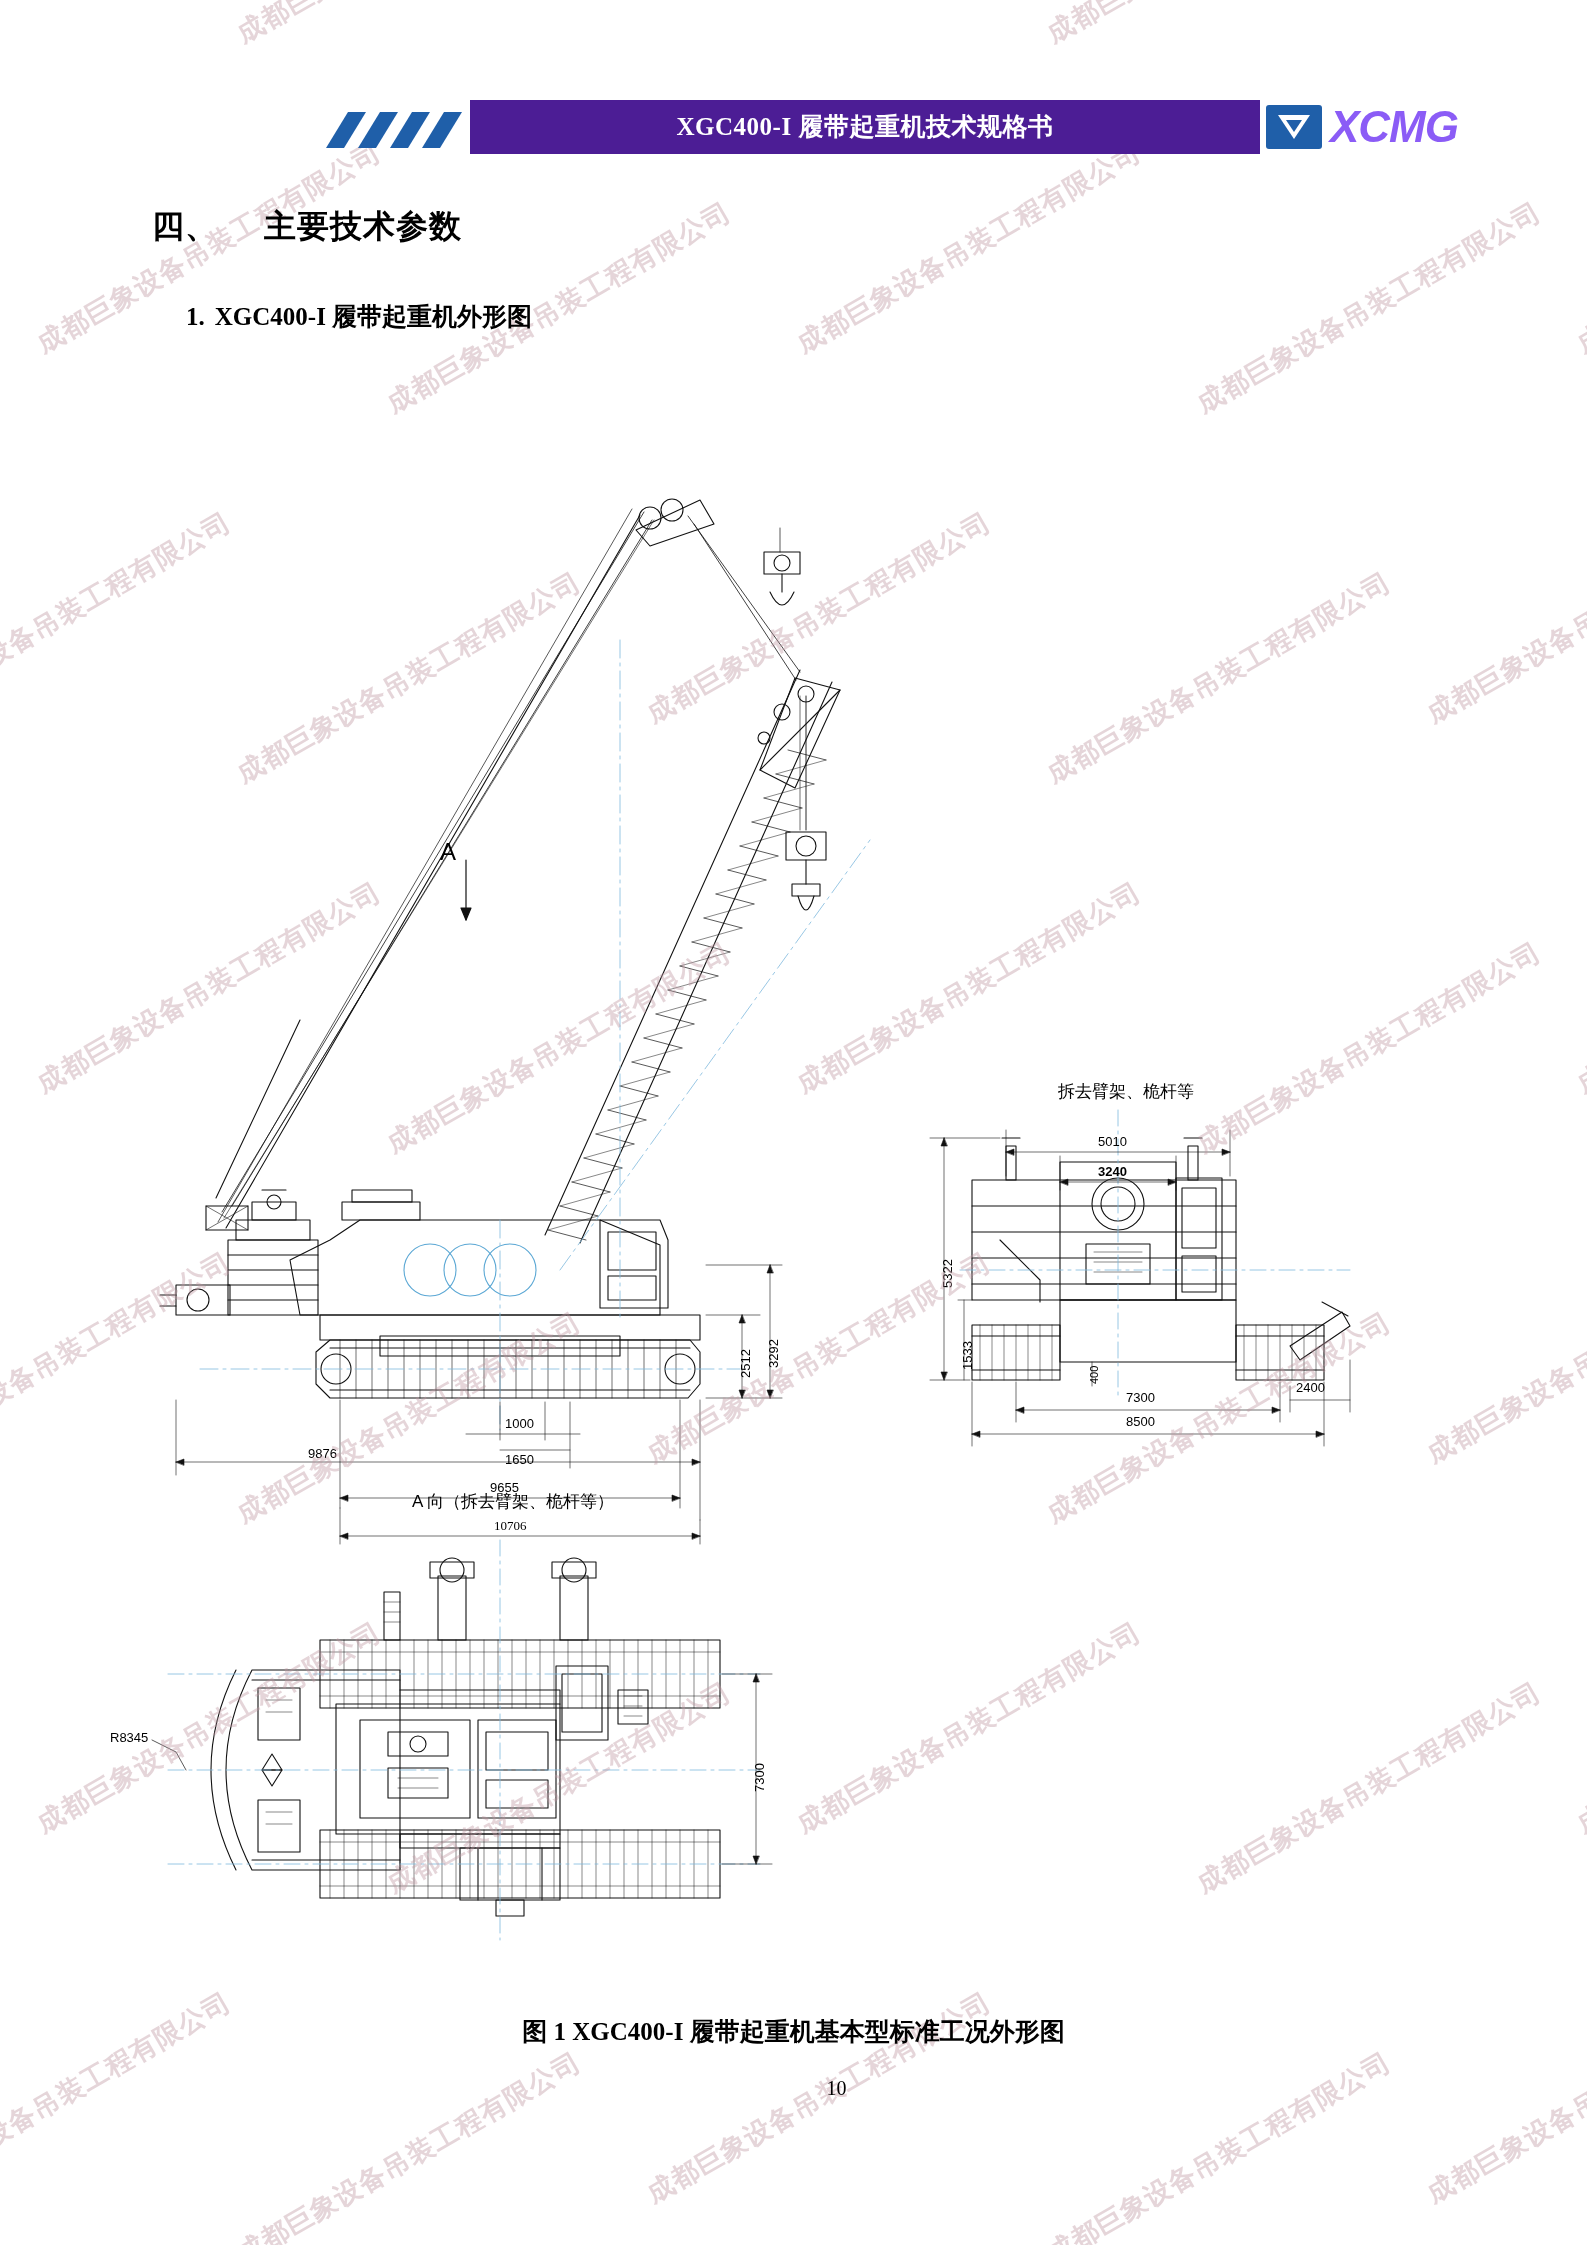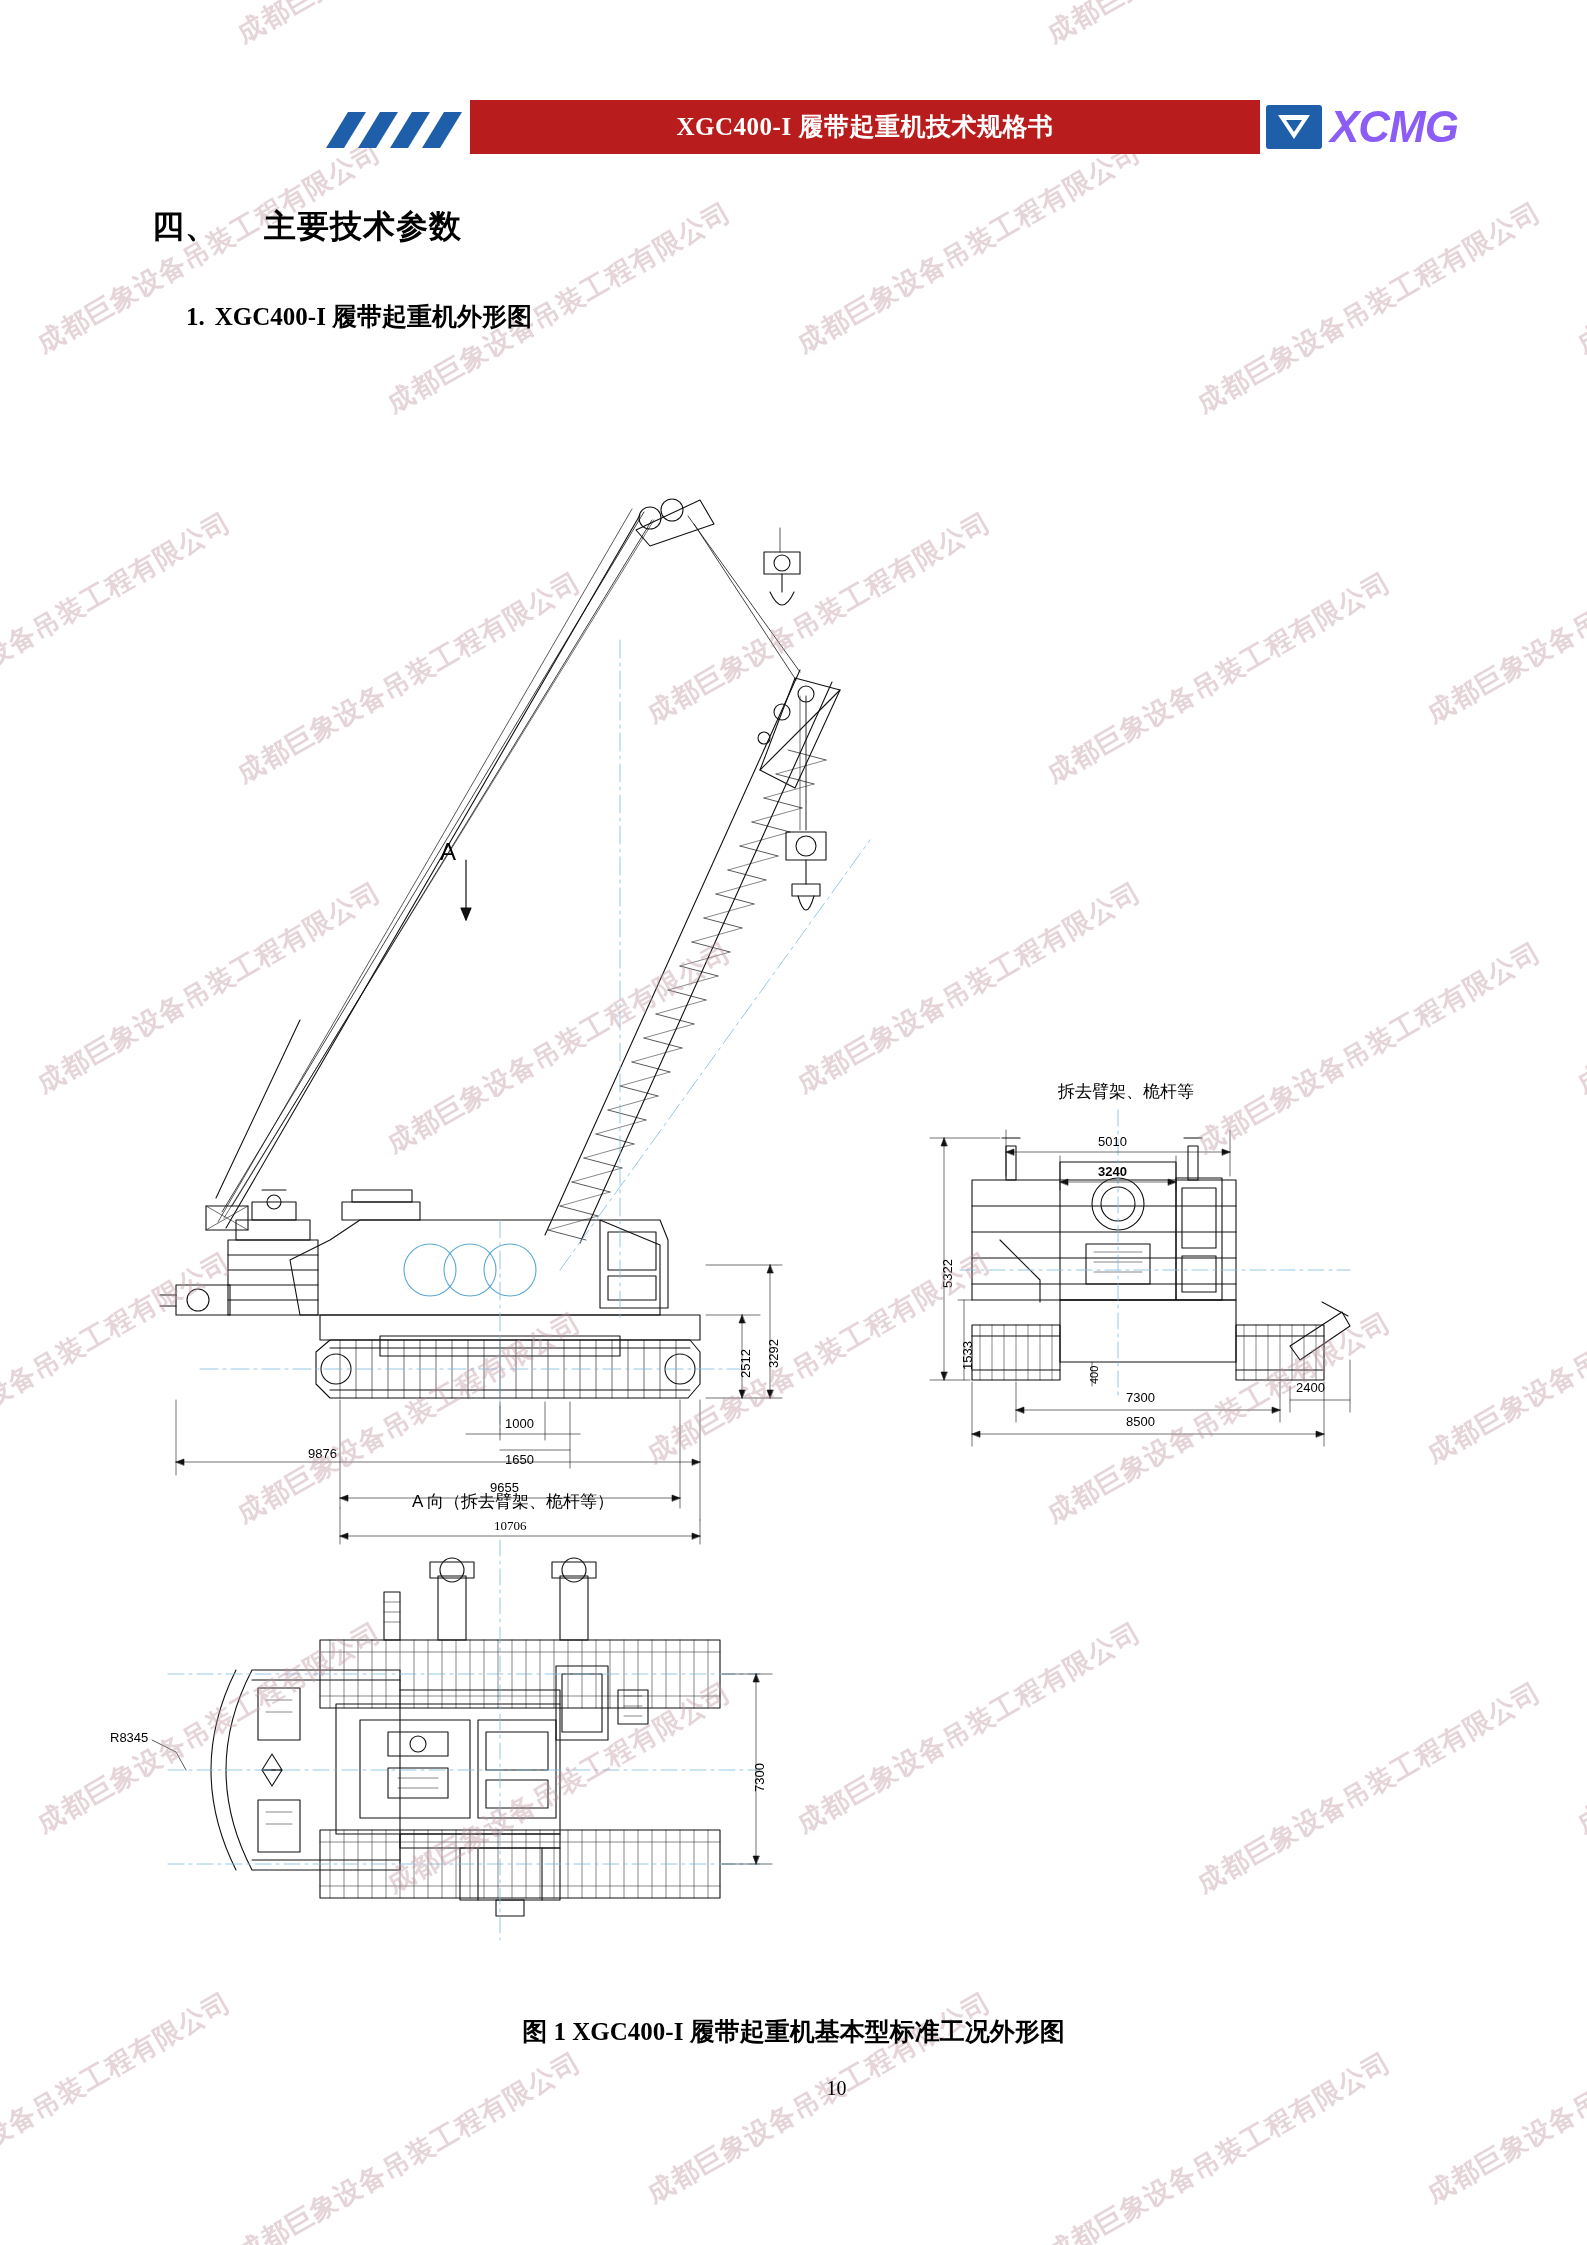--- a/index.html
+++ b/index.html
@@ -47,21 +47,21 @@
     width: 1098px;
     height: 58px;
     z-index: 10;
   }
   .header-bar {
     position: absolute;
     left: 152px;
     top: 0px;
     width: 790px;
     height: 54px;
-    background: #b91c1c;
+    background: #4c1d95;
   }
   .header-title {
     position: absolute;
     left: 0;
     top: 0;
     width: 790px;
     height: 54px;
     line-height: 54px;
     text-align: center;
     color: #fff;

